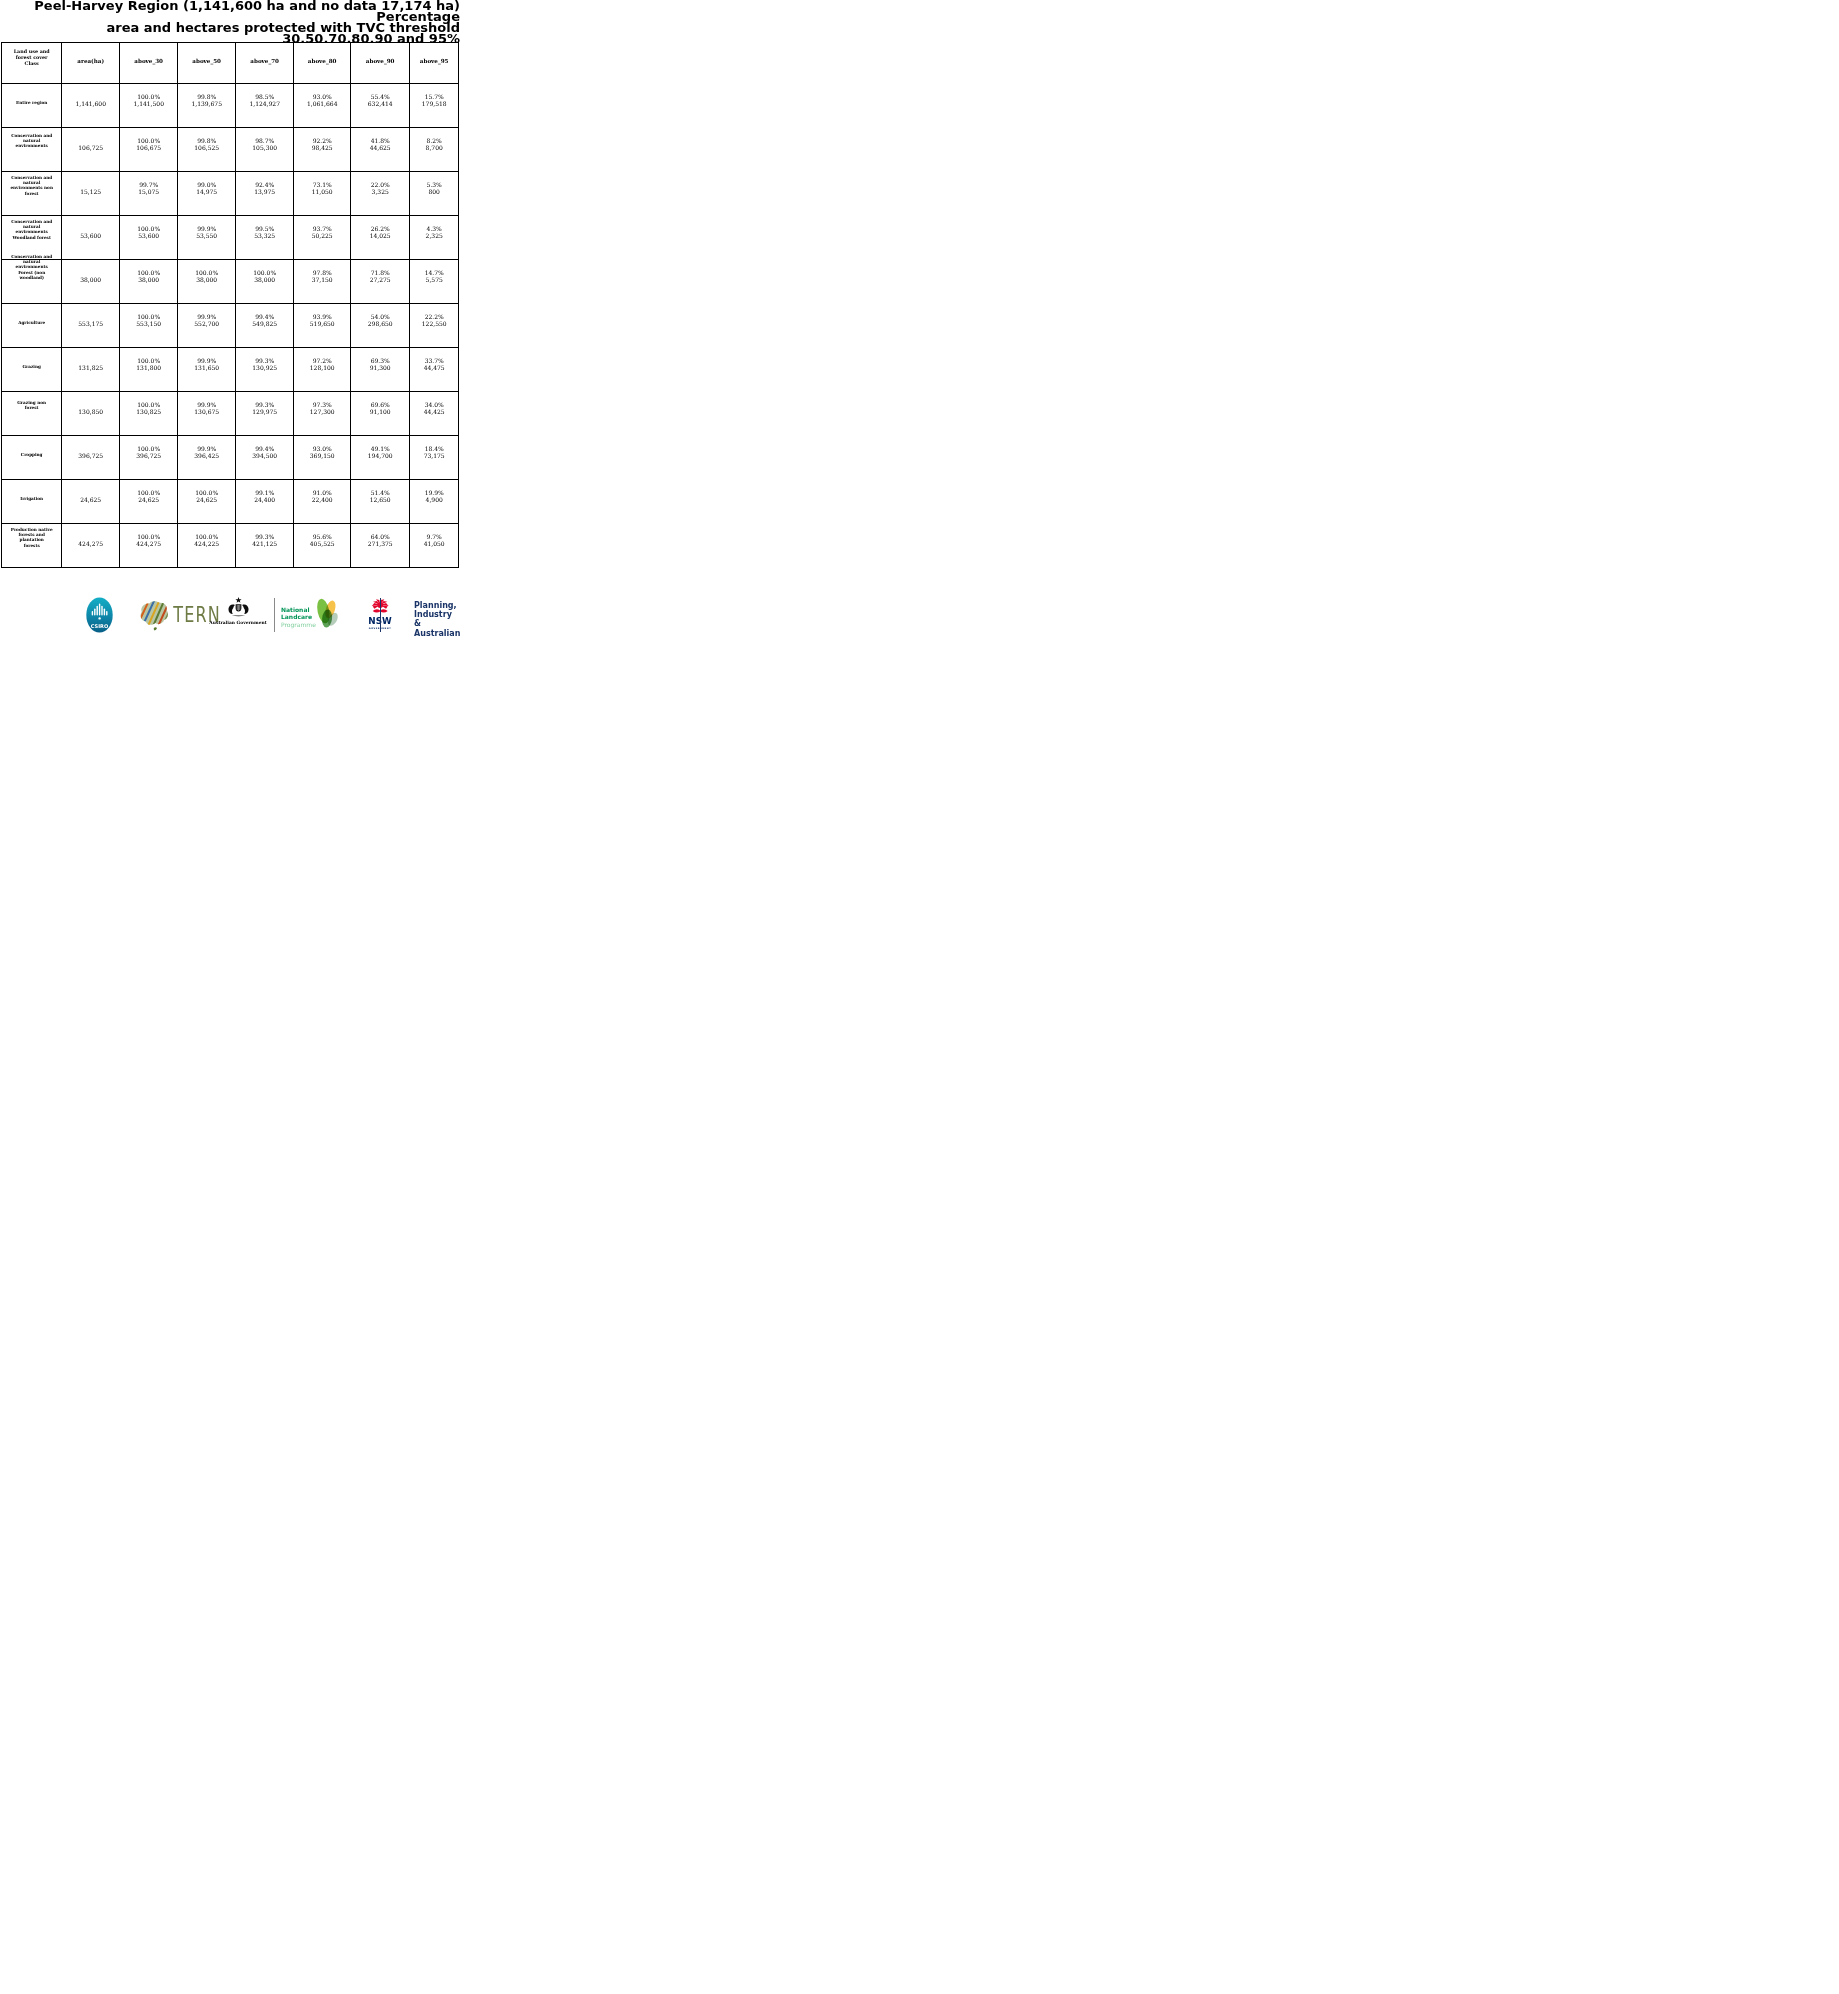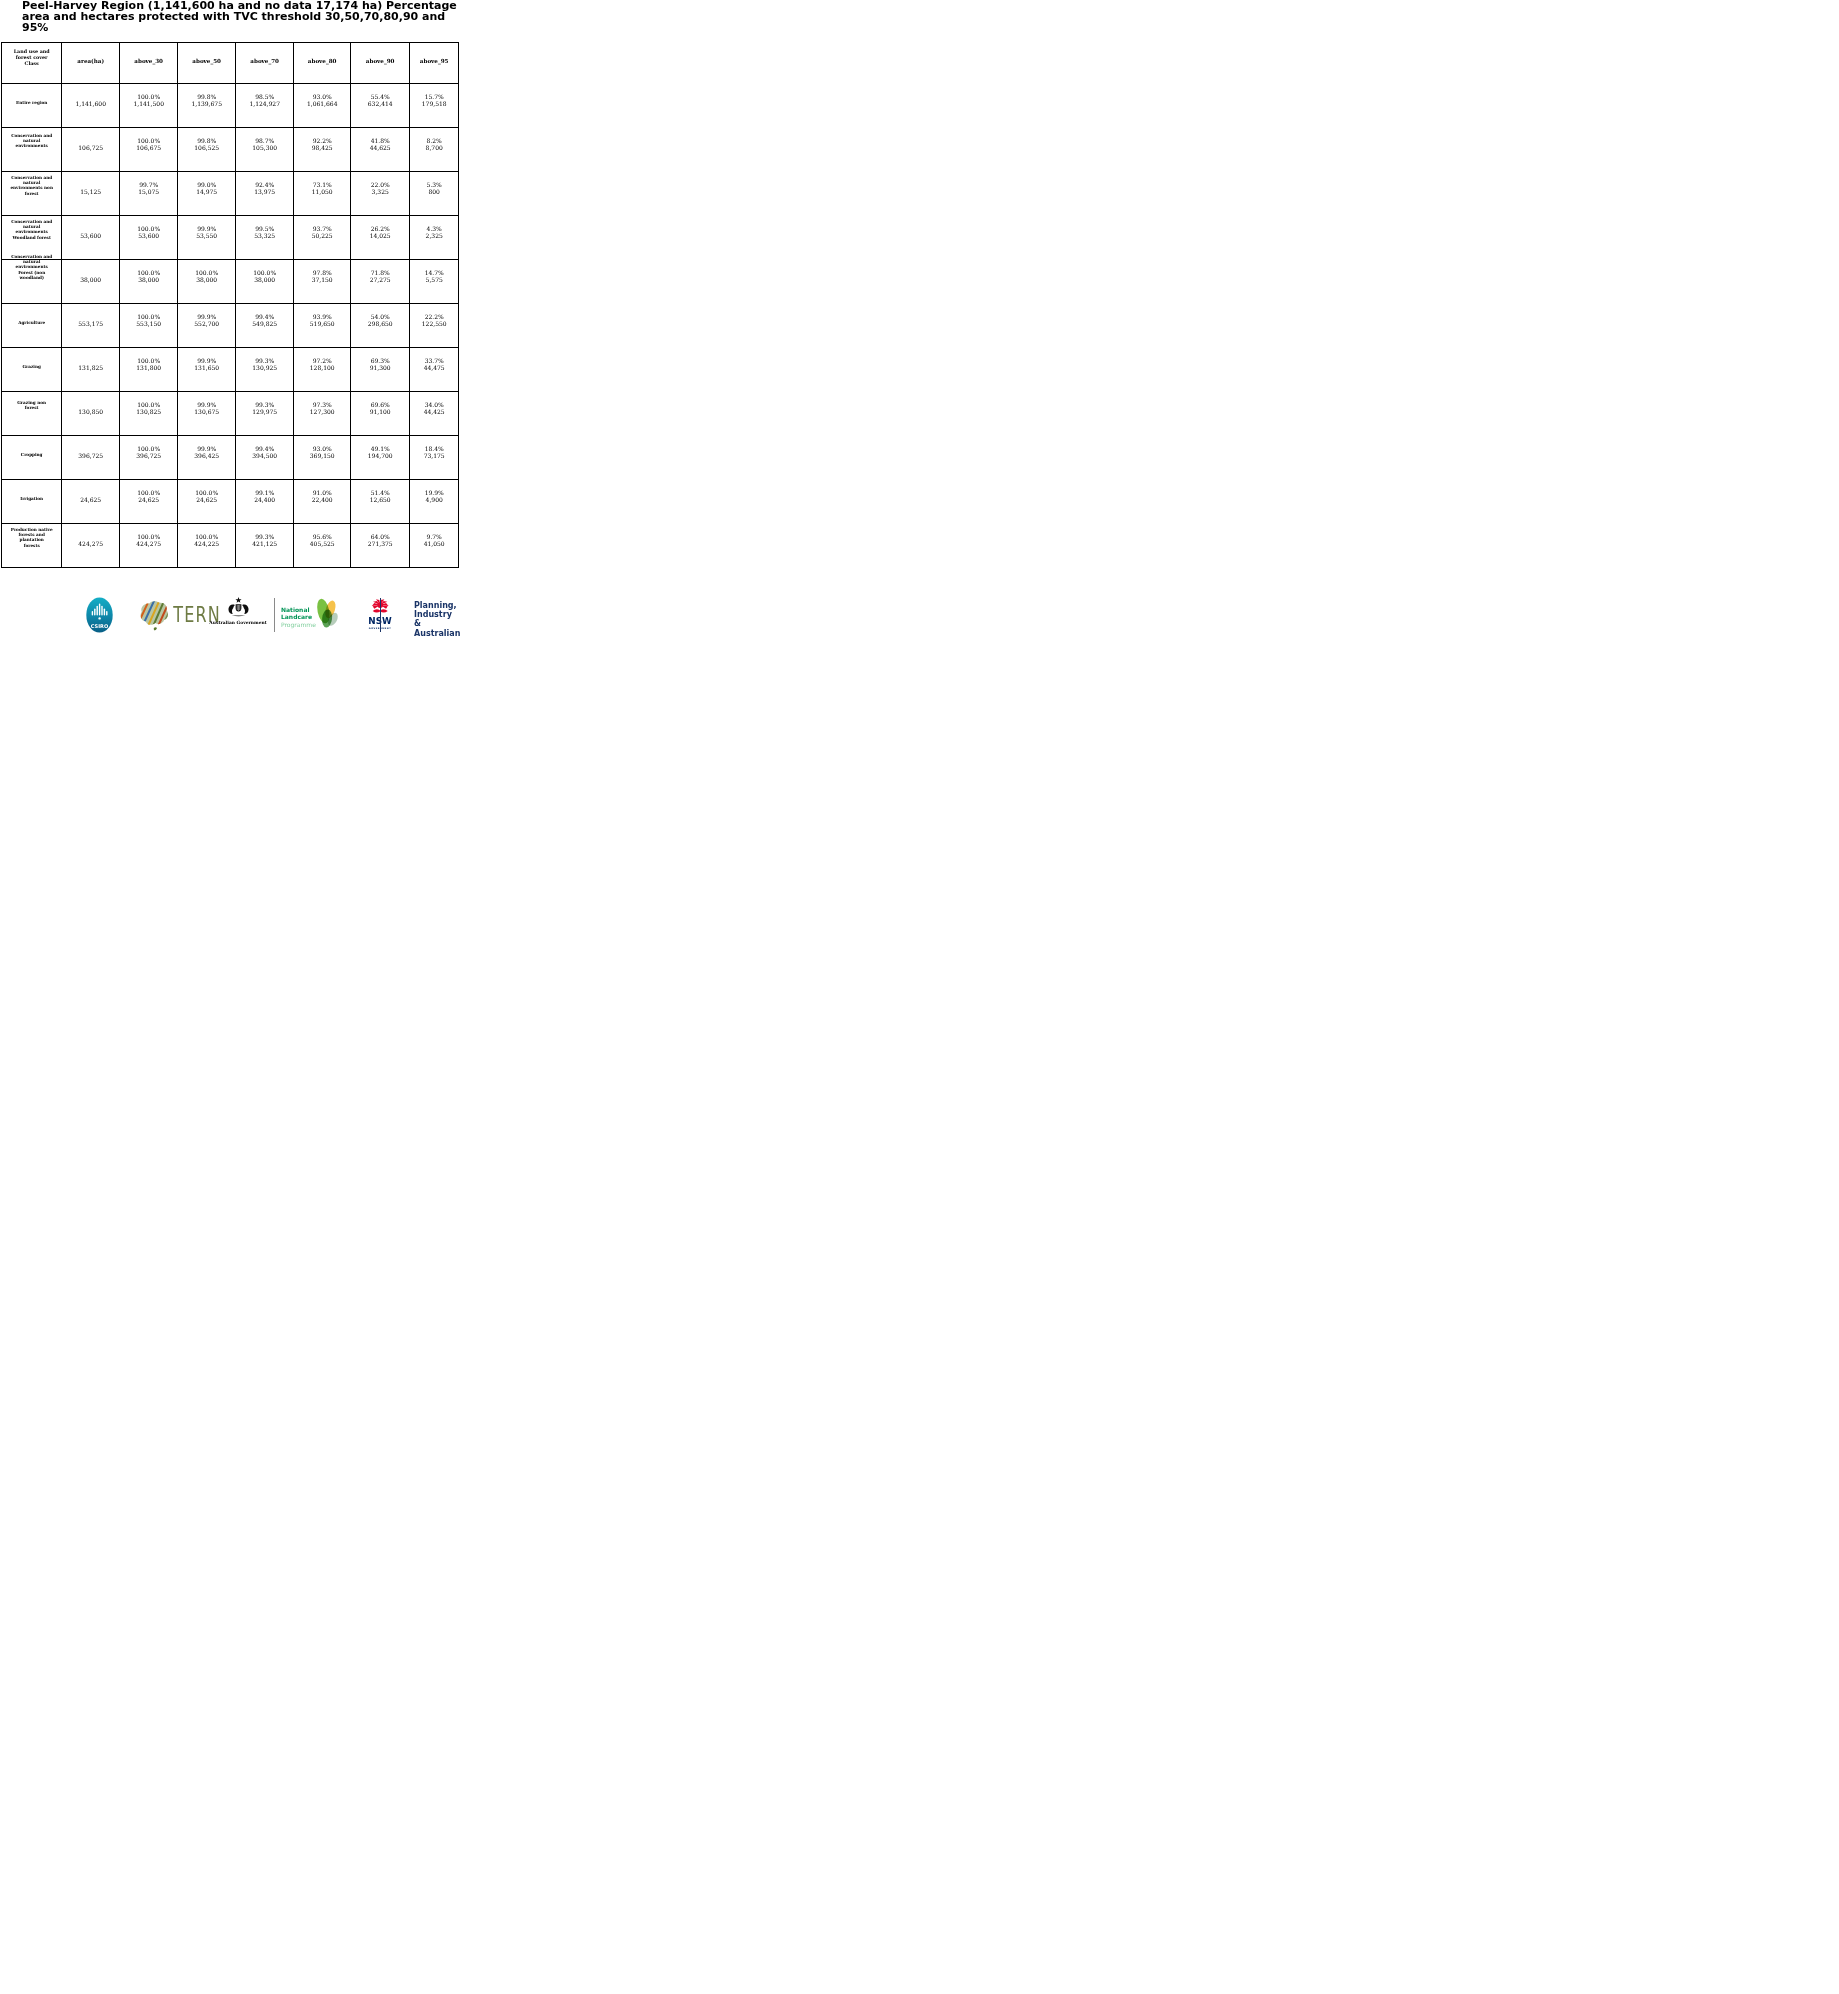--- a/index.html
+++ b/index.html
@@ -9,24 +9,24 @@
     width: 460px;
     height: 637px;
     overflow: hidden;
     font-family: "DejaVu Serif", serif;
     color: #000;
   }
   .title {
     position: absolute;
     top: 1.2px; left: 0;
     width: 100%;
-    text-align: left;
+    text-align: right;
     font-family: "DejaVu Sans", sans-serif;
     font-weight: bold;
-    font-size: 11px;
+    font-size: 13px;
     line-height: 10.8px;
     white-space: pre-line;
     padding-left: 22px;
   }
   
   .table {
     position: absolute;
     left: 1.2px; top: 42px;
     width: 458px;
     border: 0.4px solid #000;

